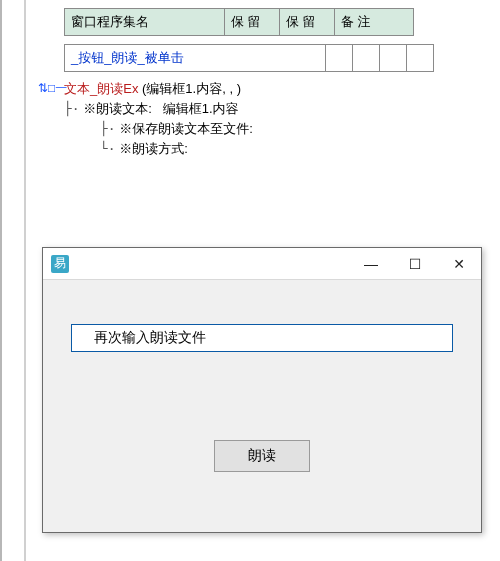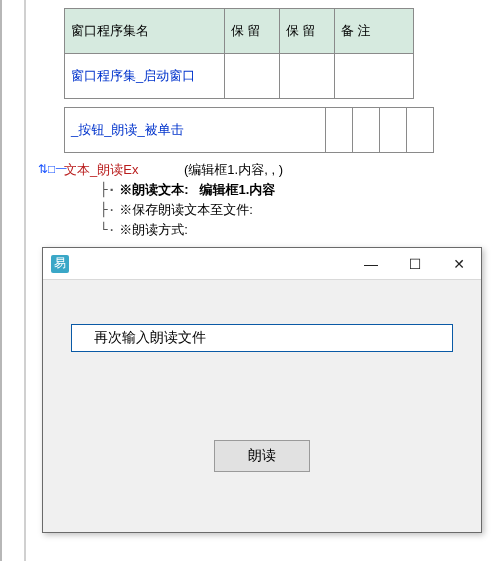--- a/index.html
+++ b/index.html
@@ -26,42 +26,42 @@
     margin-left: 28px;
     padding: 8px 16px 0 36px;
   }
   table.code-table {
     border-collapse: collapse;
     width: 350px;
     margin-bottom: 8px;
   }
   table.code-table th, table.code-table td {
     border: 1px solid #8a8a8a;
-    padding: 13px 6px;
+    padding: 4px 6px;
     font-size: 13px;
     text-align: left;
     height: 20px;
   }
   table.code-table th {
     background: #d6eadf;
     font-weight: normal;
   }
   .proc-link { color: #0033cc; }
   .code-line {
     margin: 2px 0;
     font-size: 13px;
   }
   .marker {
     position: absolute;
     left: 10px;
     color: #1550ff;
     font-size: 12px;
   }
   .red-txt { color: #b91c1c; }
-  .blk-txt { color: #000; margin-left: 42px; }
+  .blk-txt { color: #000; }
   .tree-glyph { color: #555; font-family: monospace; }
 
   .runtime-window {
     position: absolute;
     left: 42px;
     top: 247px;
     width: 440px;
     height: 286px;
     background: #f0f0f0;
     border: 1px solid #6a6a6a;
@@ -124,26 +124,20 @@
 <div class="content">
 
   <table class="code-table">
     <tbody>
         <tr>
       <th style="width:160px">窗口程序集名</th>
       <th style="width:55px">保 留</th>
       <th style="width:55px">保 留</th>
       <th>备 注</th>
     </tr>
-    <tr>
-      <td class="proc-link">窗口程序集_启动窗口</td>
-      <td></td>
-      <td></td>
-      <td></td>
-    </tr>
   </tbody>
     </table>
 
   <table class="code-table" style="width:370px">
     <tbody>
     <tr>
       <td class="proc-link">_按钮_朗读_被单击</td>
       <td></td>
       <td></td>
       <td></td>
@@ -151,21 +145,21 @@
     </tr>
   </tbody>
     </table>
 
   <div style="position:relative; margin-left:-36px; margin-top:6px;">
     <span class="marker">⇅□一</span>
     <div class="code-line" style="margin-left:36px;">
       <span class="red-txt">文本_朗读Ex</span>
       <span class="blk-txt">(编辑框1.内容,  ,  )</span>
     </div>
-    <div class="code-line" style="margin-left:72px;font-weight:bold;">
+    <div class="code-line" style="margin-left:36px;">
       <span class="tree-glyph">├·</span>
       <span>※朗读文本:</span>
       &nbsp;&nbsp;<span>编辑框1.内容</span>
     </div>
     <div class="code-line" style="margin-left:72px;">
       <span class="tree-glyph">├·</span>
       <span>※保存朗读文本至文件:</span>
     </div>
     <div class="code-line" style="margin-left:72px;">
       <span class="tree-glyph">└·</span>

